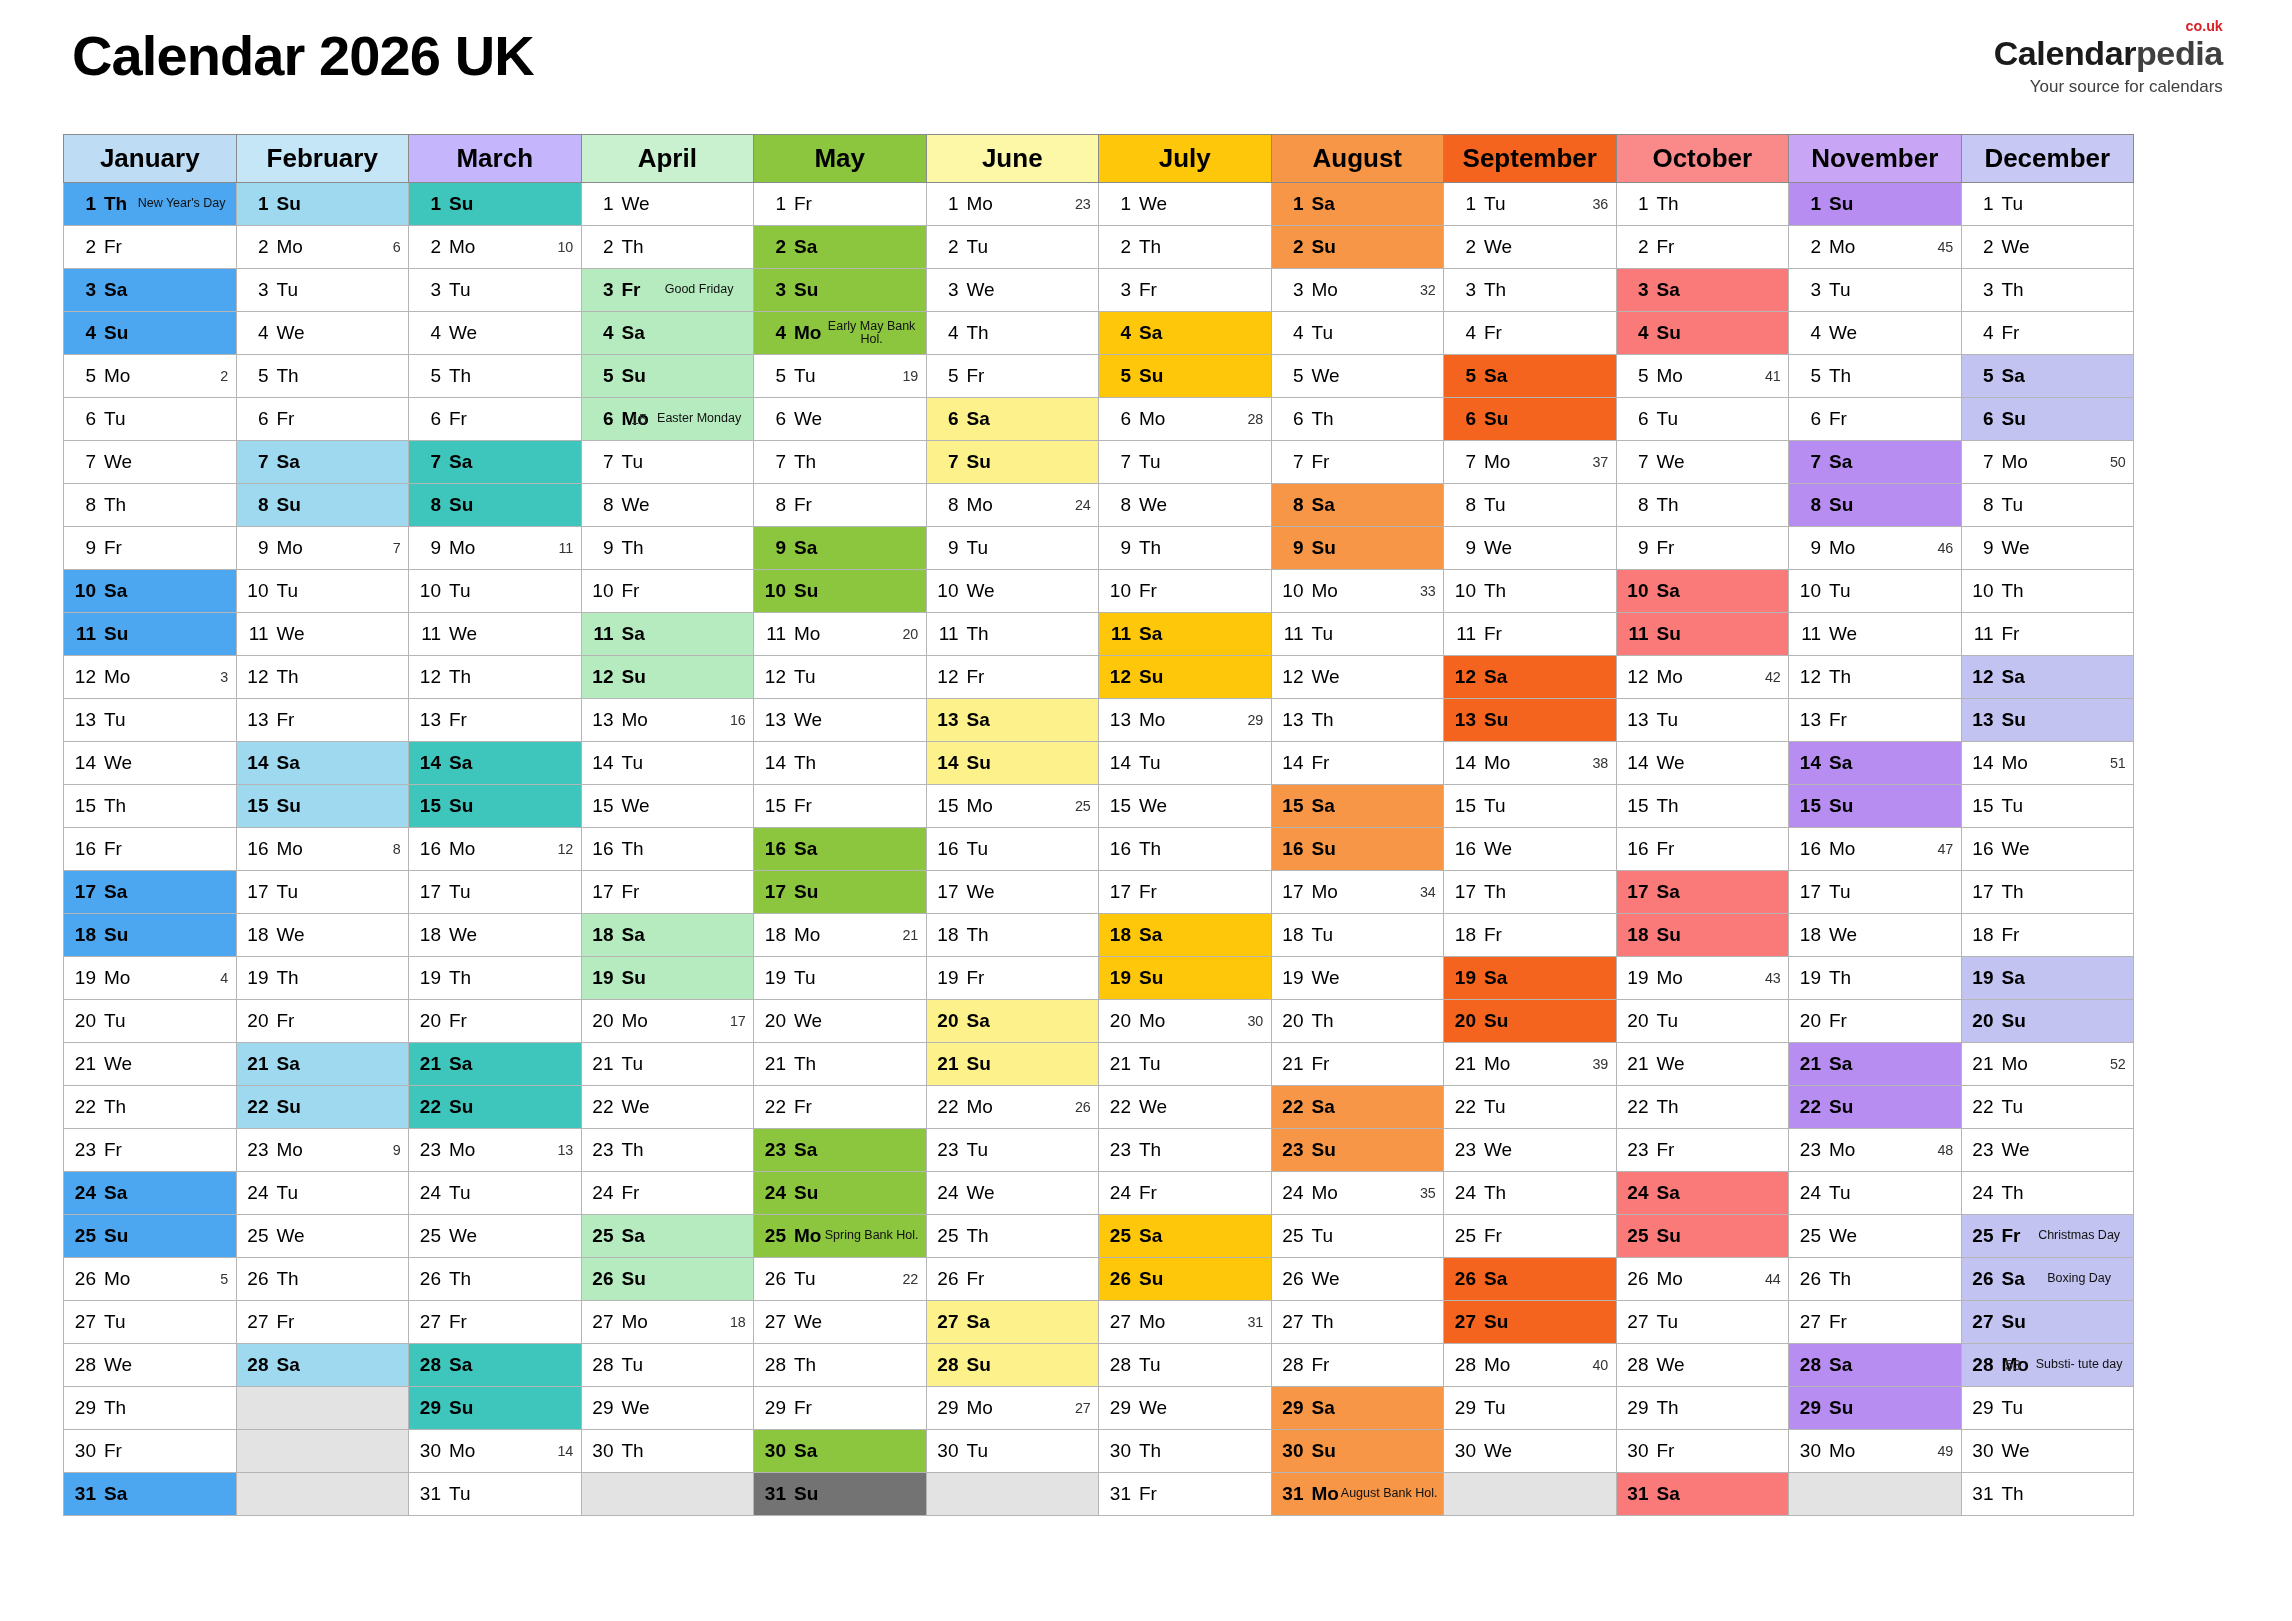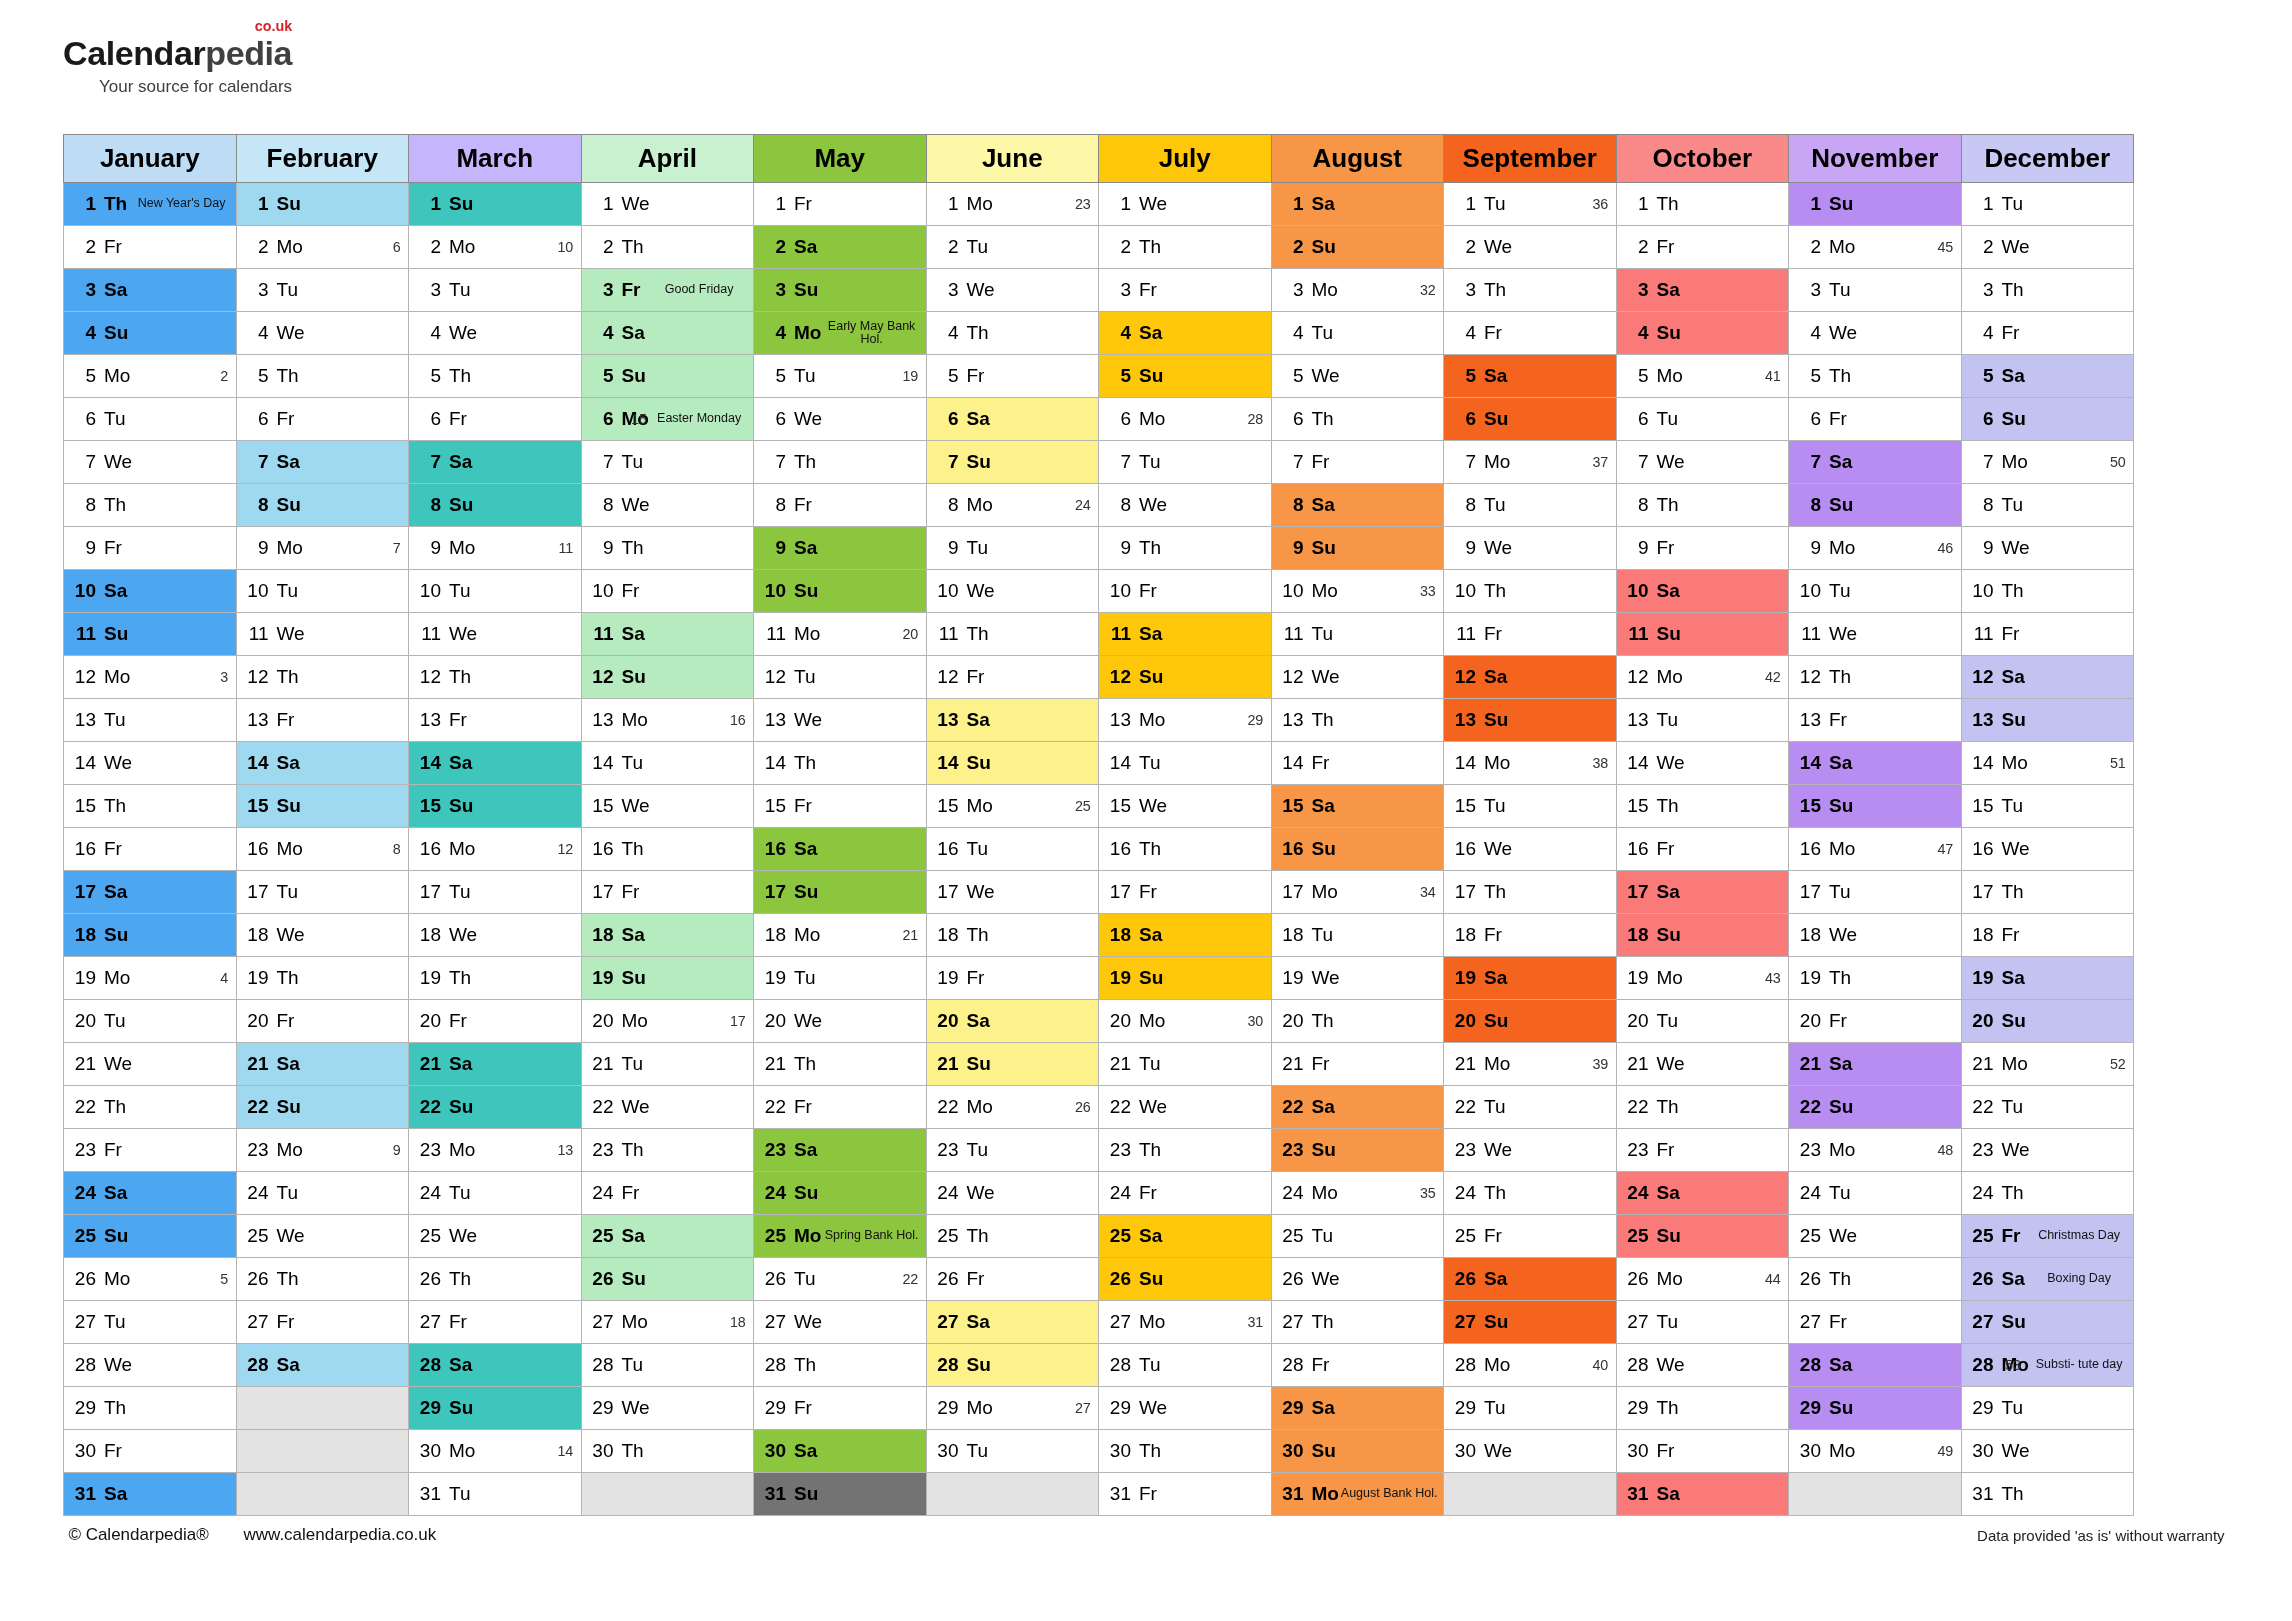--- a/index.html
+++ b/index.html
@@ -138,20 +138,21 @@
   }
   .footer .left span { margin-right: 30px; }
   .footer .right { font-size: 15px; color: #222; }
 </style>
 </head>
 <body>
 
 <div class="page">
 
   <div class="header">
+    <div class="title">Calendar 2026 UK</div>
     <div class="brand">
       <div class="brand-line">
         <span class="brand-calendar">Calendar</span><span class="brand-pedia">pedia</span>
         <span class="brand-couk">co.uk</span>
       </div>
       <div class="brand-tag">Your source for calendars</div>
     </div>
   </div>
 
   <table class="cal" id="calendar-table">
@@ -1393,22 +1394,15 @@
             <span class="d"><span class="num">31</span><span class="dow">Sa</span></span>
           </td>
           <td class="cell empty"></td>
           <td class="cell">
             <span class="d"><span class="num">31</span><span class="dow">Th</span></span>
           </td>
         </tr>
       </tbody>
   </table>
 
-  <div class="footer">
-    <div class="left">
-      <span>© Calendarpedia®</span>
-      <span>www.calendarpedia.co.uk</span>
-    </div>
-    <div class="right">Data provided 'as is' without warranty</div>
-  </div>
 
 </div>
 
 
 </body></html>

